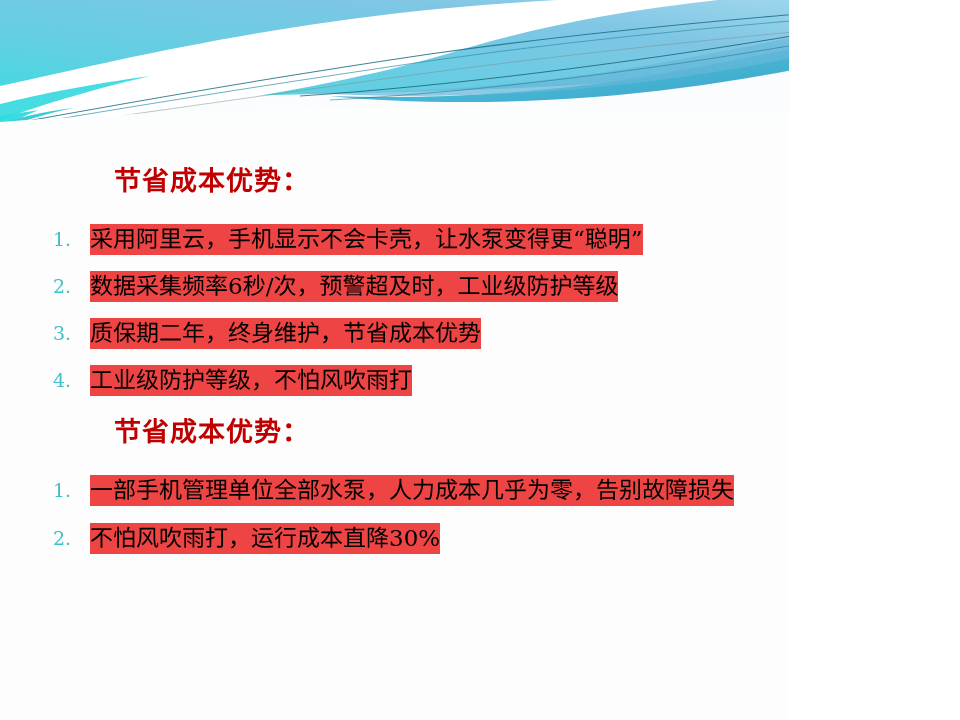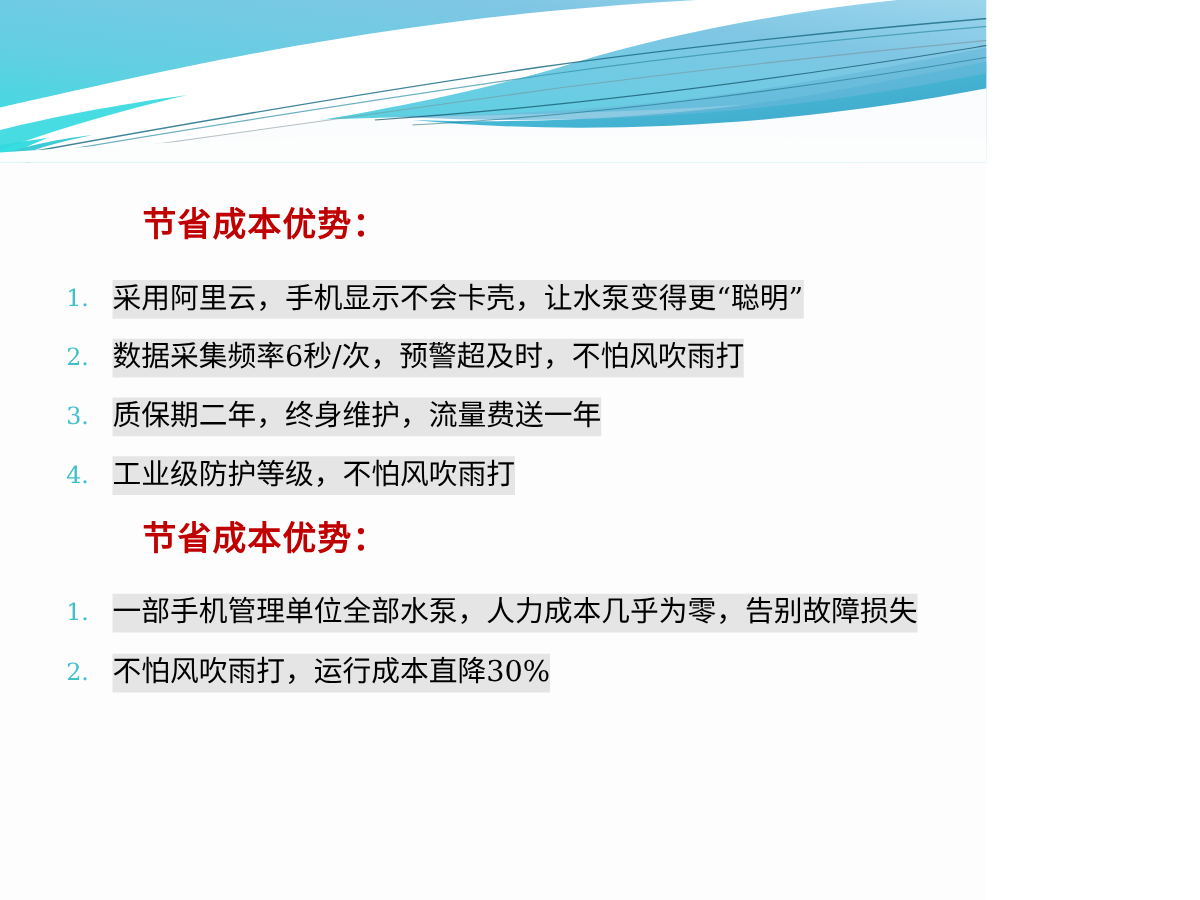--- a/index.html
+++ b/index.html
@@ -97,21 +97,21 @@
     position: absolute;
     left: 90px;
     top: 2px;
     font-family: "DejaVu Serif", "Liberation Serif", serif;
     font-size: 23px;
     line-height: 30px;
     color: #000000;
     white-space: nowrap;
   }
   .item-text .hl {
-    background: #e5e5e5;
+    background: #ef4444;
     padding: 2px 0 3px 0;
     box-decoration-break: clone;
     -webkit-box-decoration-break: clone;
   }
 </style>
 </head>
 <body>
 
 <div class="slide">
 
@@ -170,25 +170,25 @@
 
     <div class="heading heading-1">节省成本优势：</div>
 
     <ul class="list list-1">
       <li class="item">
         <span class="item-num">1.</span>
         <span class="item-text"><span class="hl">采用阿里云，手机显示不会卡壳，让水泵变得更“聪明”</span></span>
       </li>
       <li class="item">
         <span class="item-num">2.</span>
-        <span class="item-text"><span class="hl">数据采集频率6秒/次，预警超及时，不怕风吹雨打</span></span>
+        <span class="item-text"><span class="hl">数据采集频率6秒/次，预警超及时，工业级防护等级</span></span>
       </li>
       <li class="item">
         <span class="item-num">3.</span>
-        <span class="item-text"><span class="hl">质保期二年，终身维护，流量费送一年</span></span>
+        <span class="item-text"><span class="hl">质保期二年，终身维护，节省成本优势</span></span>
       </li>
       <li class="item">
         <span class="item-num">4.</span>
         <span class="item-text"><span class="hl">工业级防护等级，不怕风吹雨打</span></span>
       </li>
     </ul>
 
     <div class="heading heading-2">节省成本优势：</div>
 
     <ul class="list list-2">

